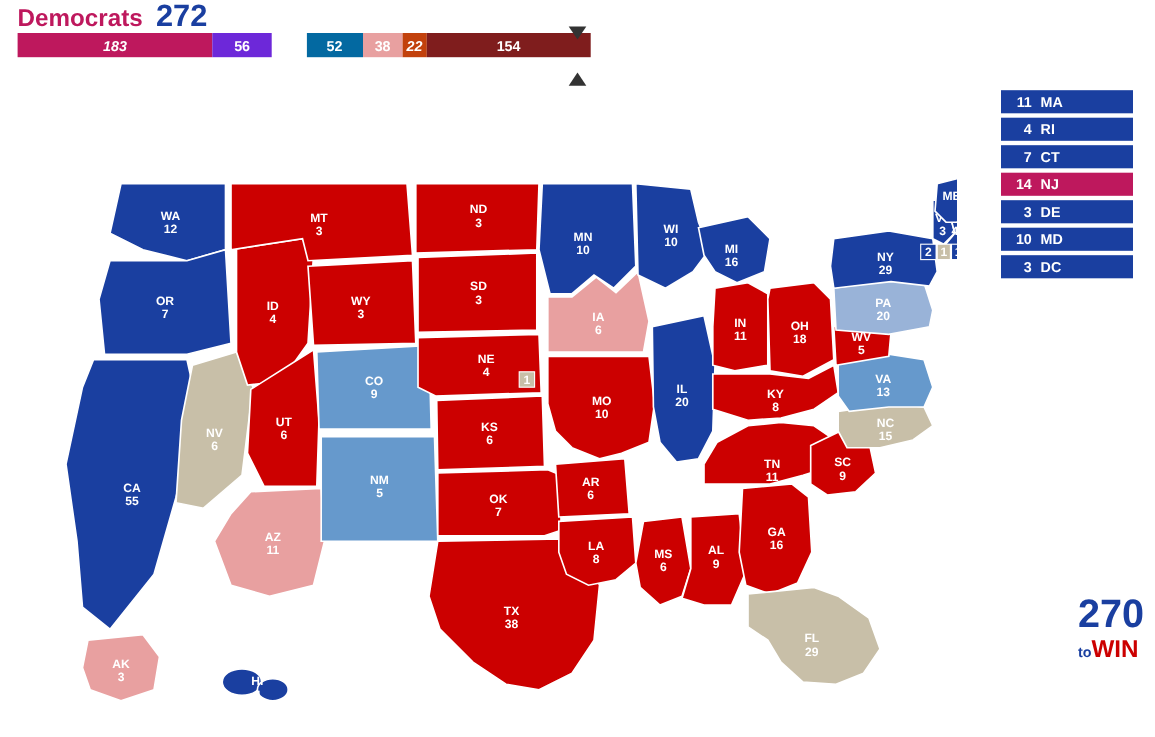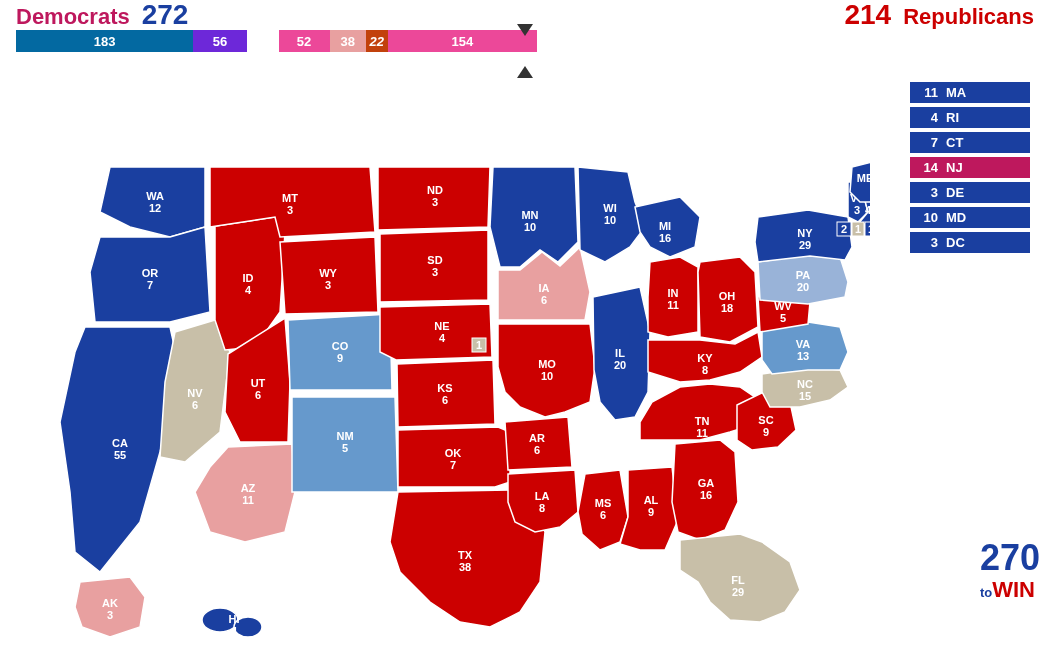--- a/index.html
+++ b/index.html
@@ -159,36 +159,32 @@
     }
   </style>
 </head>
 <body>
 
 <div id="header">
   <div style="display:flex;align-items:baseline;gap:4px;">
     <span class="dem-label">Democrats</span>
     <span class="dem-count">272</span>
   </div>
-  <div style="display:flex;align-items:baseline;gap:4px;">
-    <span class="rep-count">214</span>
-    <span class="rep-label">Republicans</span>
-  </div>
 </div>
 
 <div id="progress-bar-container">
   <div class="down-arrow"></div>
   <div id="progress-bar">
-      <div class="bar-seg" style="width: 17.4%; background: #0369a1;">183</div>
+      <div class="bar-seg" style="width: 17.4%; background: #be185d; font-style: italic;">183</div>
       <div class="bar-seg" style="width: 5.3%; background: #6d28d9;">56</div>
       <div class="bar-seg" style="width: 3.1%; background: rgb(153, 179, 216); margin-top: 33px;">33</div>
-      <div class="bar-seg" style="width: 5%; background: #ec4899;">52</div>
+      <div class="bar-seg" style="width: 5%; background: #0369a1;">52</div>
       <div class="bar-seg" style="width: 3.6%; background: rgb(232, 160, 160);">38</div>
       <div class="bar-seg" style="width: 2.1%; background: #c2410c; font-style: italic;">22</div>
-      <div class="bar-seg" style="width: 14.7%; background: #ec4899;">154</div>
+      <div class="bar-seg" style="width: 14.7%; background: #7f1d1d;">154</div>
     </div>
   <div class="up-arrow"></div>
 </div>
 
 <div id="map-area">
   <svg id="us-map" viewBox="0 0 870 590">
 
     <polygon id="WA" points="110,95 205,95 205,155 170,165 130,155 100,140 110,95" fill="#1a3fa0" stroke="white" stroke-width="1.5"></polygon>
     <text class="state-label" x="155" y="128">WA</text>
     <text class="state-label" x="155" y="140">12</text>

